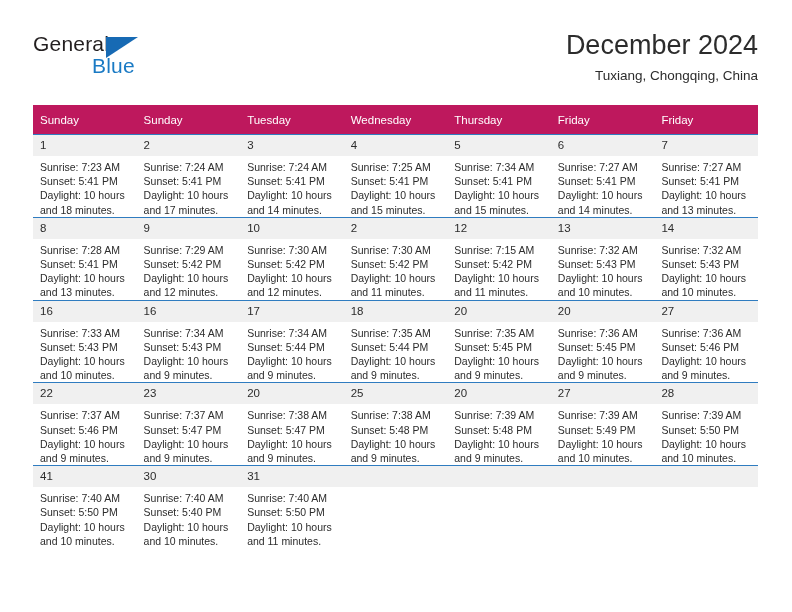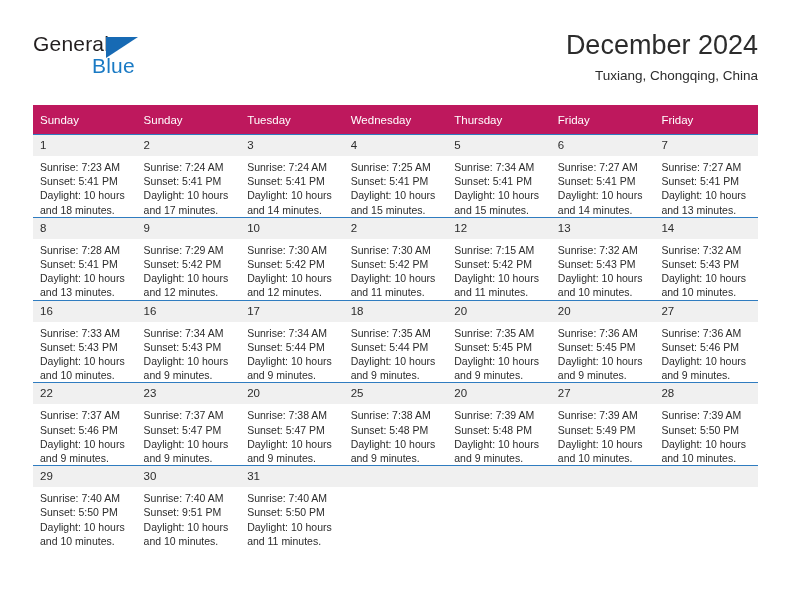--- a/index.html
+++ b/index.html
@@ -418,33 +418,33 @@
             <div class="cell-body">
               <div>Sunrise: 7:39 AM</div>
               <div>Sunset: 5:50 PM</div>
               <div>Daylight: 10 hours</div>
               <div>and 10 minutes.</div>
             </div>
           </td>
         </tr>
         <tr>
           <td class="day-cell">
-            <div class="daynum">29</div>
+            <div class="daynum">41</div>
             <div class="cell-body">
               <div>Sunrise: 7:40 AM</div>
               <div>Sunset: 5:50 PM</div>
               <div>Daylight: 10 hours</div>
               <div>and 10 minutes.</div>
             </div>
           </td>
           <td class="day-cell">
             <div class="daynum">30</div>
             <div class="cell-body">
               <div>Sunrise: 7:40 AM</div>
-              <div>Sunset: 9:51 PM</div>
+              <div>Sunset: 5:40 PM</div>
               <div>Daylight: 10 hours</div>
               <div>and 10 minutes.</div>
             </div>
           </td>
           <td class="day-cell">
             <div class="daynum">31</div>
             <div class="cell-body">
               <div>Sunrise: 7:40 AM</div>
               <div>Sunset: 5:50 PM</div>
               <div>Daylight: 10 hours</div>

